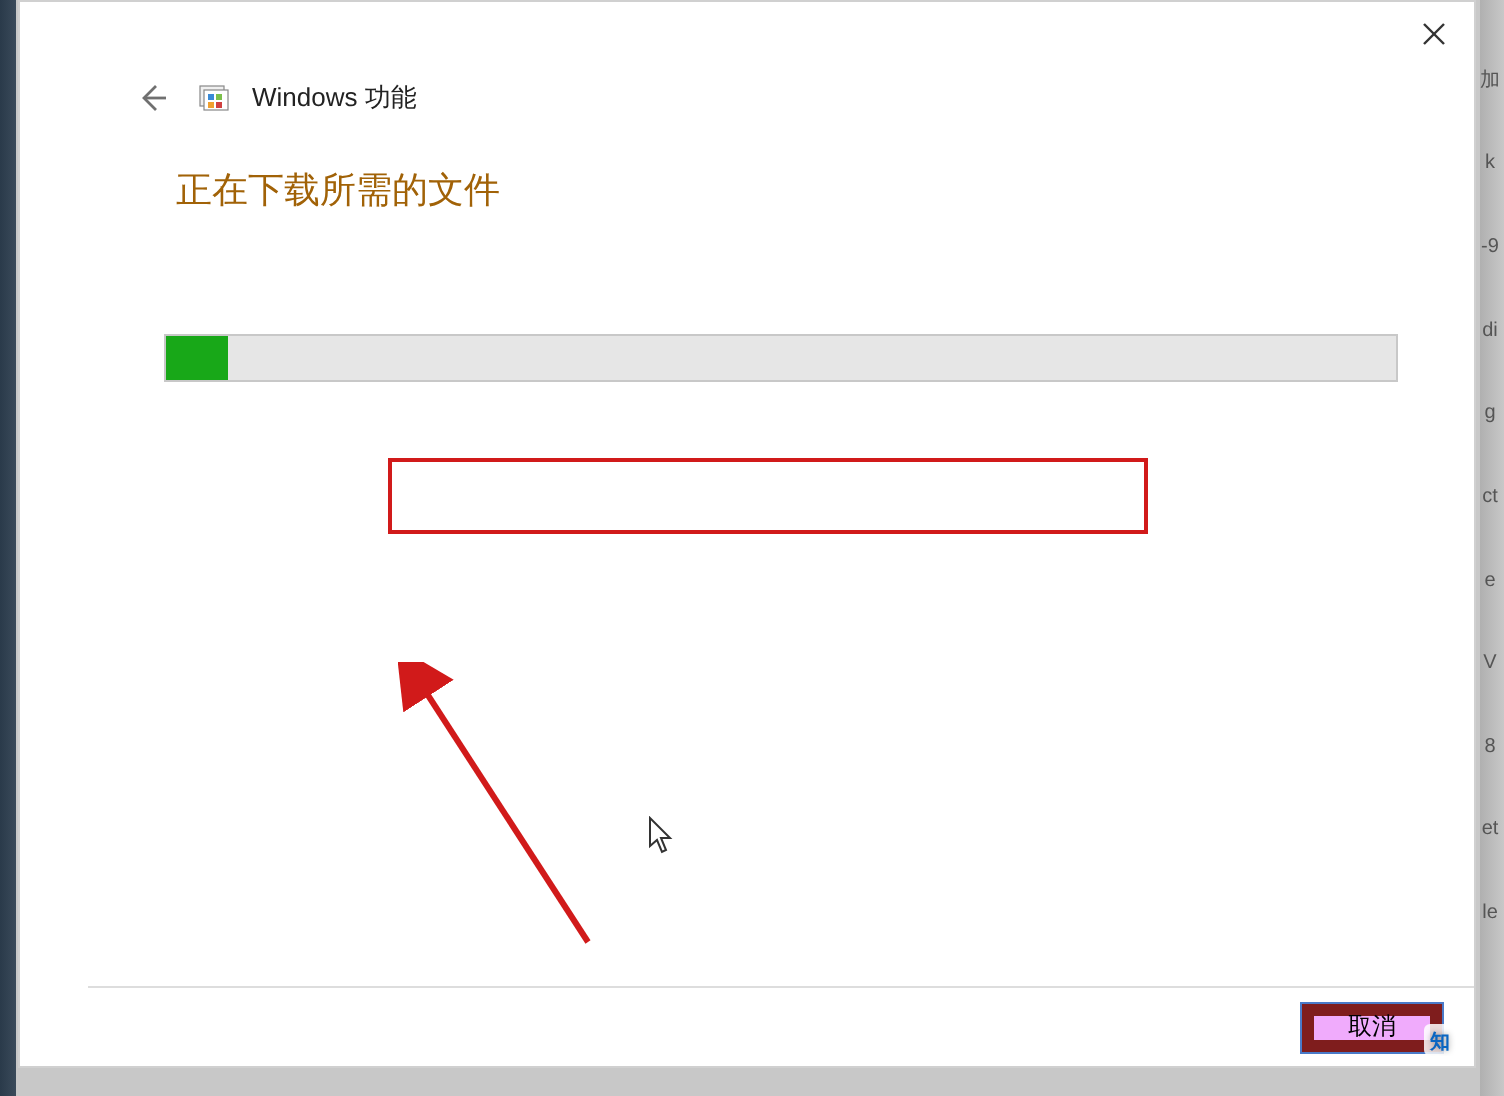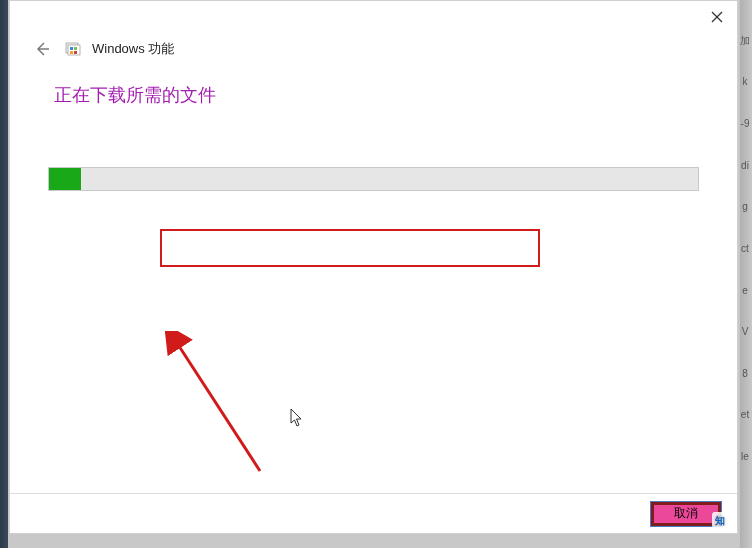--- a/index.html
+++ b/index.html
@@ -36,20 +36,21 @@
     .dialog {
       position: absolute;
       left: 9px;
       right: 14px;
       top: 0;
       bottom: 14px;
       background: #fff;
       border: 1px solid #d0d0d0;
       display: flex;
       flex-direction: column;
+      padding-left: 34px;
     }
     .titlebar {
       height: 32px;
       display: flex;
       align-items: center;
       justify-content: flex-end;
       padding: 0 6px;
     }
     .close-btn {
       width: 28px;
@@ -87,21 +88,21 @@
       font-size: 13px;
       color: #222;
     }
     .content {
       flex: 1;
       padding: 10px 38px 0;
       position: relative;
     }
     .main-heading {
       font-size: 18px;
-      color: #a21caf;
+      color: #a16207;
       font-weight: 400;
       margin-bottom: 60px;
       padding-left: 6px;
     }
     .progress-bar {
       width: 100%;
       height: 24px;
       background: #e6e6e6;
       border: 1px solid #c8c8c8;
       position: relative;
@@ -137,22 +138,22 @@
       height: 40px;
       border-top: 1px solid #ddd;
       display: flex;
       align-items: center;
       justify-content: flex-end;
       padding: 0 16px;
     }
     .cancel-btn {
       min-width: 70px;
       height: 24px;
-      background: #ec4899;
-      border: 3px solid #7f1d1d;
+      background: #f0abfc;
+      border: 6px solid #7f1d1d;
       outline: 1px solid #4a7ac8;
       font-size: 12px;
       display: flex;
       align-items: center;
       justify-content: center;
       cursor: pointer;
       padding: 0 10px;
     }
     .watermark {
       position: absolute;

